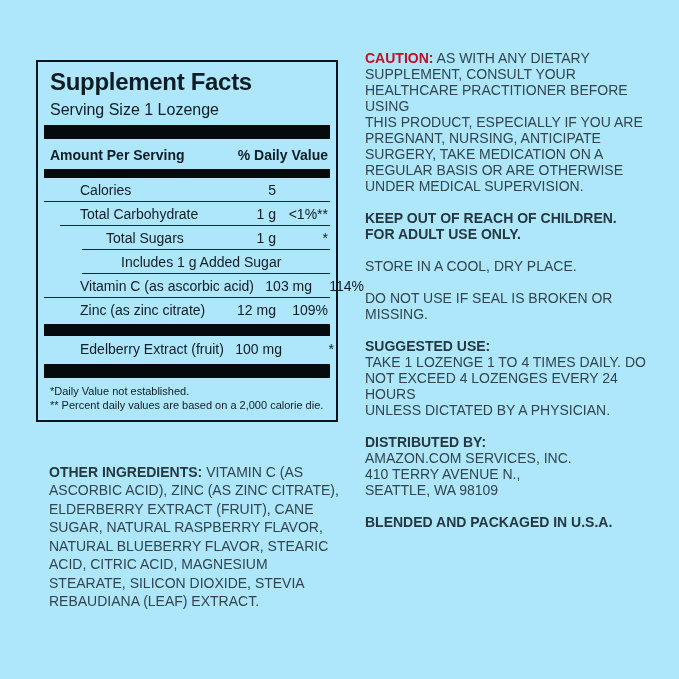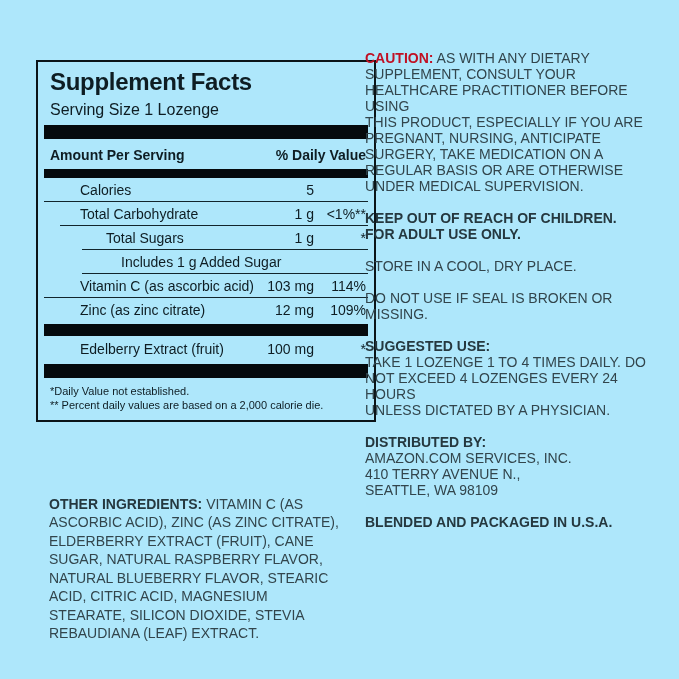--- a/index.html
+++ b/index.html
@@ -8,21 +8,21 @@
     background:#aee7fb;
     font-family:"Liberation Sans","DejaVu Sans",sans-serif;
     color:#32454c;
     position:relative;
     overflow:hidden;
   }
   .canvas { position:absolute; inset:0; }
 
   
   .sf-panel {
-    position:absolute; left:36px; top:60px; width:340px; min-height:355px;
+    position:absolute; left:36px; top:60px; width:302px; min-height:355px;
     border:2px solid #0b1418;
     padding:7px 6px 8px 6px;
     color:#0e1d23;
   }
   .sf-title { font-size:24px; font-weight:700; letter-spacing:-0.3px; padding-left:6px; line-height:26px; }
   .sf-serving { font-size:16px; padding-left:6px; margin-top:7px; line-height:16px; }
   .bar { background:#050a0d; width:100%; }
   .bar-xl { height:14px; margin-top:7px; }
   .bar-l  { height:9px; }
   .bar-m  { height:12px; }
@@ -34,21 +34,21 @@
   .ind2 .sf-name { padding-left:41px; }
   .sf-amt { width:58px; text-align:right; flex-shrink:0; white-space:nowrap; }
   .sf-dv  { width:52px; text-align:right; flex-shrink:0; white-space:nowrap; }
   .hr { height:1px; background:#12252c; }
   .hr.i1 { margin-left:16px; }
   .hr.i2 { margin-left:38px; }
   .sf-footnotes { font-size:11px; line-height:14px; padding:6px 0 0 6px; white-space:pre-line; }
 
   
   .ingredients {
-    position:absolute; left:49px; top:476px; width:300px;
+    position:absolute; left:49px; top:444px; width:300px;
     font-size:14px; line-height:18.5px; white-space:pre-line;
   }
   .ingredients .hd { font-weight:700; color:#25383f; }
 
   
   .right-col { position:absolute; left:365px; top:50px; width:306px;
                font-size:14px; line-height:16px; }
   .right-col p { white-space:pre-line; margin-top:16px; }
   .right-col p:first-child { margin-top:0; }
   .bold { font-weight:700; color:#25383f; }

